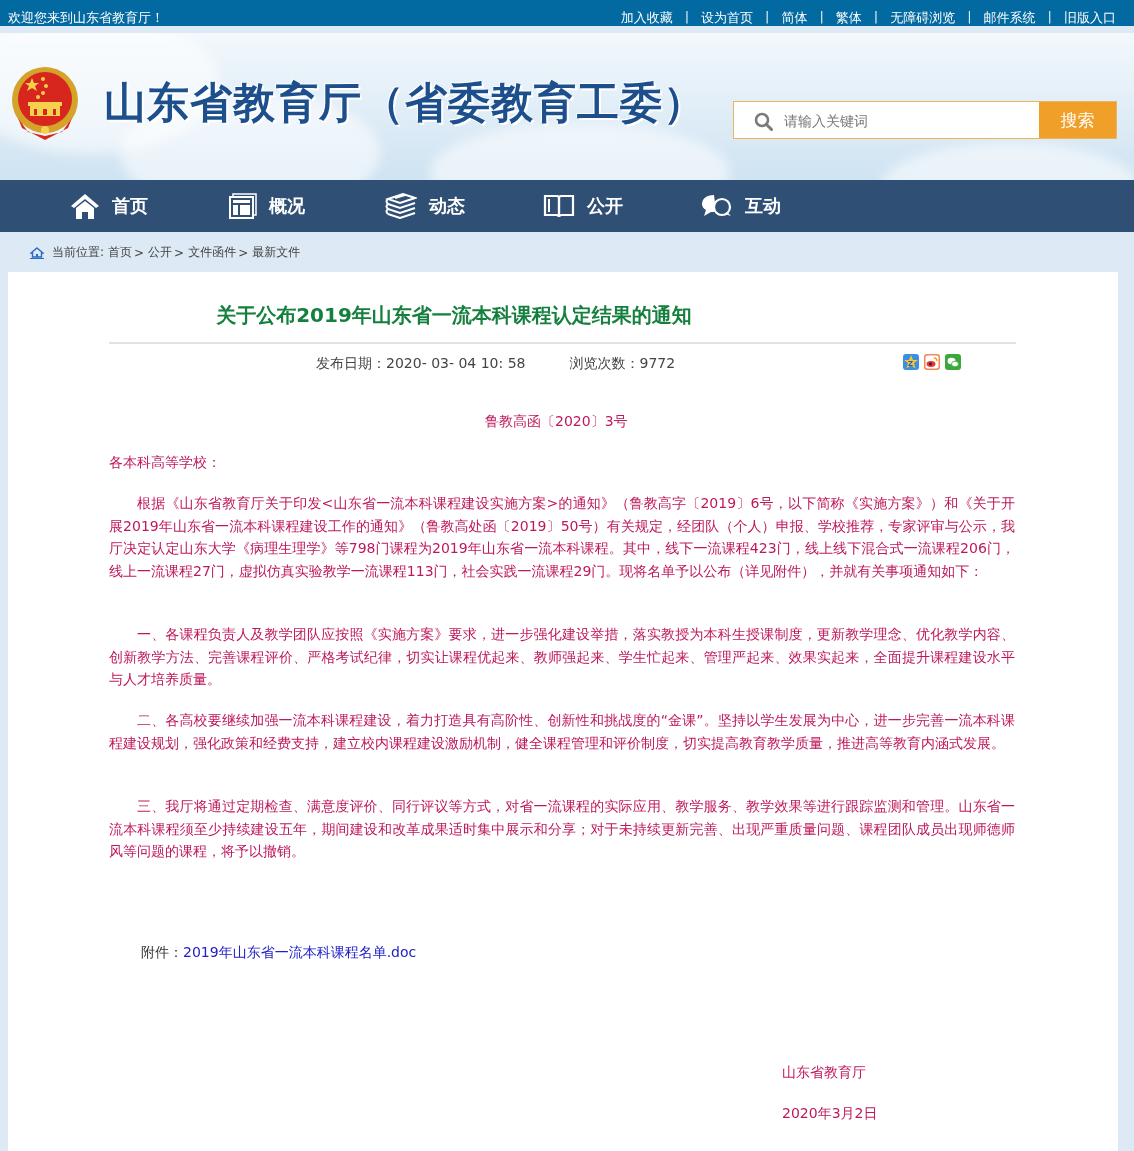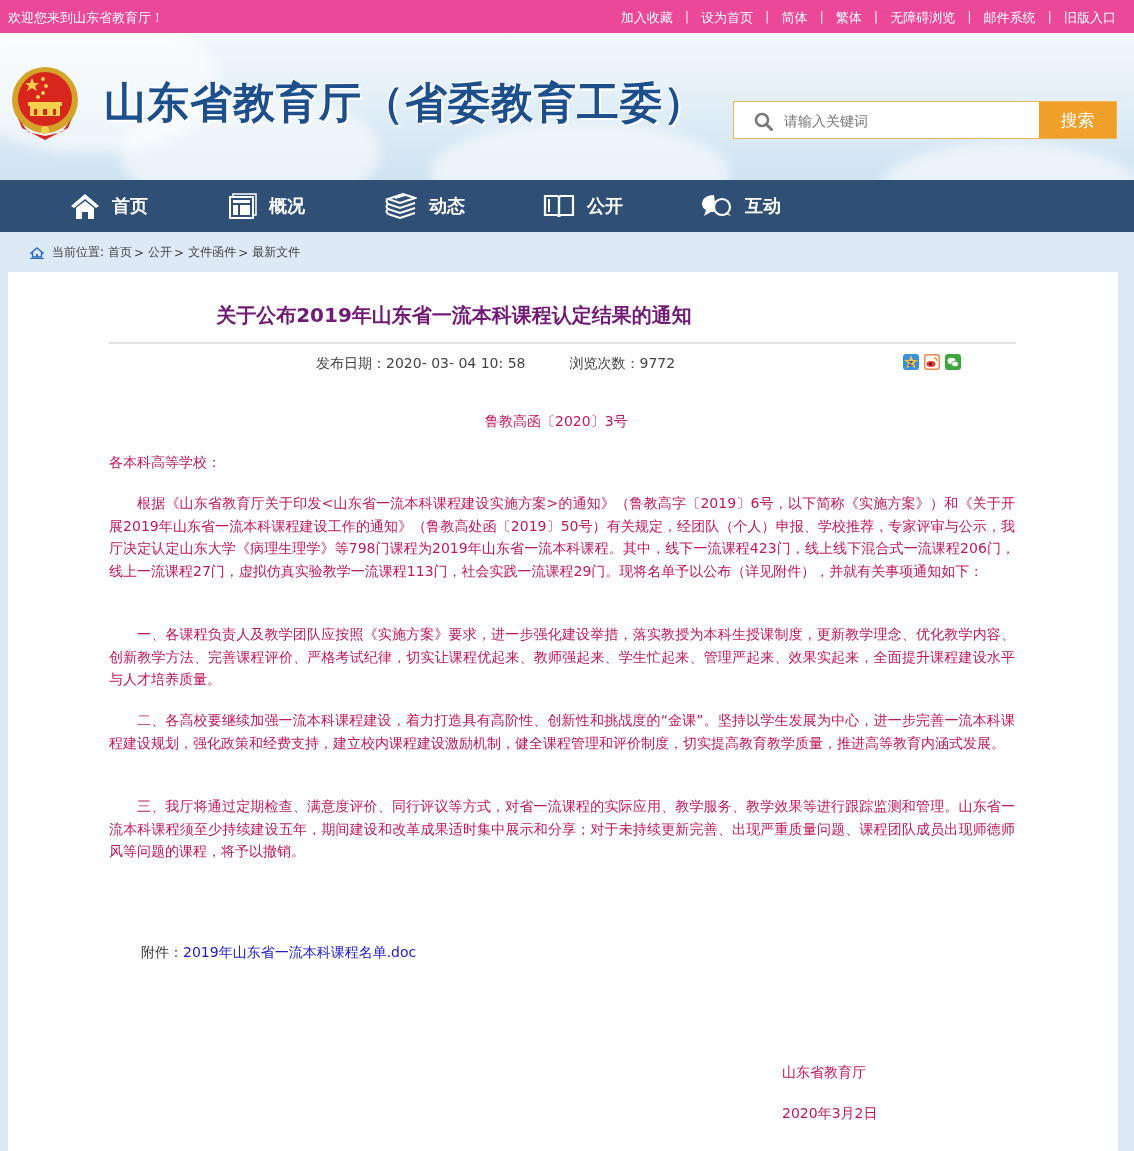--- a/index.html
+++ b/index.html
@@ -5,22 +5,22 @@
   * { box-sizing: border-box; margin: 0; padding: 0; }
   html, body { width: 1134px; height: 1151px; overflow: hidden; }
   body {
     font-family: "DejaVu Sans", "Liberation Sans", sans-serif;
     background: #dde9f4;
     position: relative;
     color: #333;
   }
   
   .topbar {
-    position: absolute; left: 0; top: 0; width: 1134px; height: 33px;
-    background: #ec4899;
+    position: absolute; left: 0; top: 0; width: 1134px; height: 26px;
+    background: #0369a1;
     color: #fff; font-size: 13px;
   }
   .topbar .welcome { position: absolute; left: 8px; top: 9px; }
   .topbar .links { position: absolute; right: 18px; top: 9px; display: flex; }
   .topbar .links a { color: #fff; text-decoration: none; }
   .topbar .links .sep { margin: 0 12px; color: #e6eef8; }
   
   .header {
     position: absolute; left: 0; top: 33px; width: 1134px; height: 147px;
     background: linear-gradient(180deg, #f3f8fc 0%, #e3eff8 45%, #cfe3f2 100%);
@@ -69,21 +69,21 @@
   }
   .breadcrumb a { color: #444; text-decoration: none; }
   .breadcrumb .gt { margin: 0 4px 0 2px; }
   
   .panel {
     position: absolute; left: 8px; top: 272px; width: 1110px; height: 879px;
     background: #fff;
   }
   .art-title {
     position: absolute; left: 0; width: 908px; top: 302px; text-align: center;
-    font-size: 20px; font-weight: bold; color: #701a75;
+    font-size: 20px; font-weight: bold; color: #15803d;
   }
   .rule { position: absolute; left: 109px; top: 342px; width: 907px; height: 2px; background: #e2e2e2; }
   .meta {
     position: absolute; top: 355px; left: 316px; font-size: 14px; color: #444;
     display: flex;
   }
   .meta .views { margin-left: 44px; }
   .share { position: absolute; left: 903px; top: 354px; display: flex; gap: 5px; }
   .share span { width: 16px; height: 16px; border-radius: 3px; display: block; cursor: pointer; }
   .doc { font-family: "DejaVu Sans", sans-serif; font-size: 14px; color: #be185d; }

